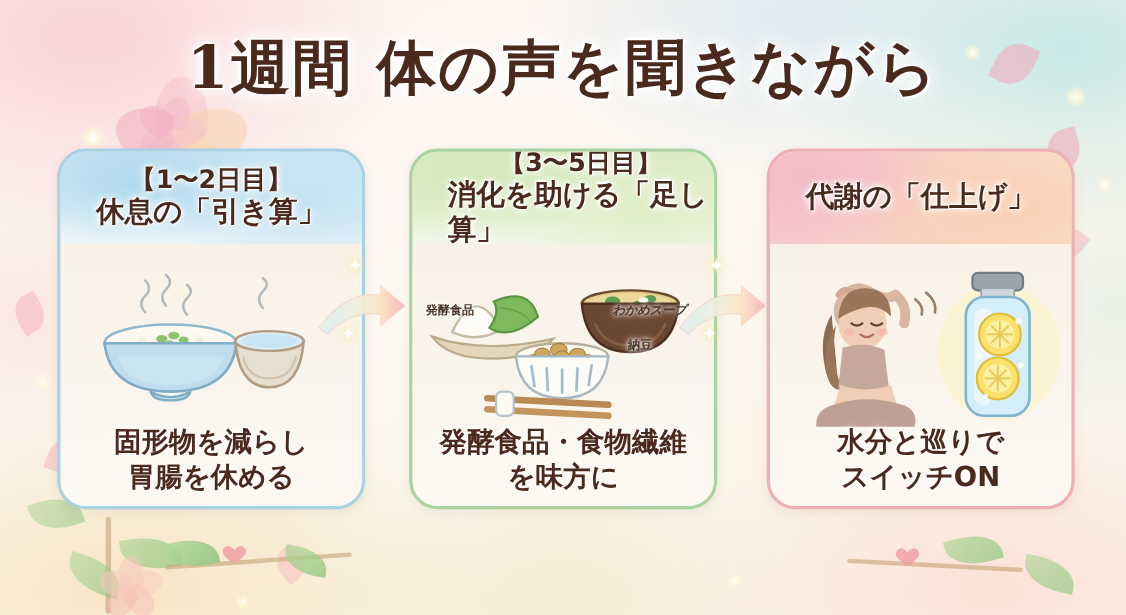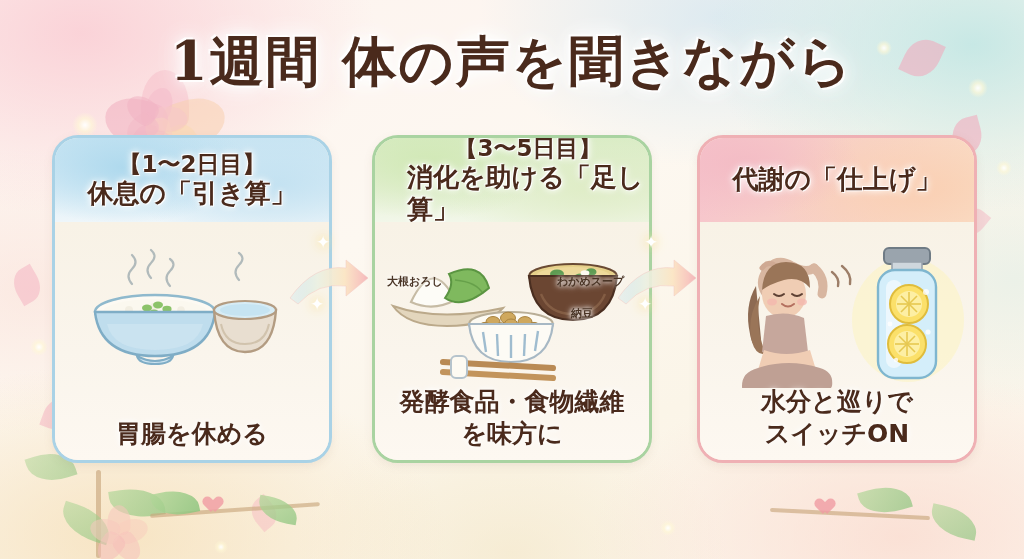--- a/index.html
+++ b/index.html
@@ -216,20 +216,21 @@
           </g>
           <g>
             <path d="M159 82 q3 42 31 42 q28 0 31-42 z" fill="#e8ded0" stroke="#b39c82" stroke-width="2.4"></path>
             <ellipse cx="190" cy="82" rx="31" ry="9" fill="#d7ecf5" stroke="#b39c82" stroke-width="2.2"></ellipse>
             <ellipse cx="190" cy="82" rx="25" ry="6" fill="#c6e4f2"></ellipse>
             <path d="M166 96 q4 20 24 20 q20 0 24-20" fill="none" stroke="#cbbba4" stroke-width="2" opacity=".8"></path>
           </g>
         </svg>
       </div>
       <div class="cap">
+        <div>固形物を減らし</div>
         <div>胃腸を休める</div>
       </div>
     </div>
   </div>
 
   <div class="arrow a1">
     <svg width="84" height="70" viewBox="0 0 84 70">
       <defs>
         <linearGradient id="ag1" x1="0" y1="0" x2="1" y2="0">
           <stop offset="0%" stop-color="#bfe3ef" stop-opacity=".25"></stop>
@@ -293,22 +294,22 @@
               <path d="M150 106 l-1 22"></path>
                 <path d="M163 103 l-3 20"></path>
             </g>
           </g>
           <g>
             <path d="M68 134 L178 140" stroke="#b98a54" stroke-width="6" stroke-linecap="round"></path>
             <path d="M68 144 L178 150" stroke="#c2945c" stroke-width="6" stroke-linecap="round"></path>
             <rect x="76" y="128" width="16" height="22" rx="5" fill="#fdfaf2" stroke="#b5c3cc" stroke-width="2"></rect>
           </g>
         </svg>
-        <div class="food-label" style="left:12px;top:46px;">大根おろし</div>
-        <div class="food-label" style="left:182px;top:46px;">わかめスープ</div>
+        <div class="food-label" style="left:12px;top:46px;">発酵食品</div>
+        <div class="food-label" style="left:182px;top:46px;font-style:italic;">わかめスープ</div>
         <div class="food-label" style="left:196px;top:78px;">納豆</div>
       </div>
       <div class="cap">
         <div>発酵食品・食物繊維</div>
         <div>を味方に</div>
       </div>
     </div>
   </div>
 
   <div class="arrow a2">

